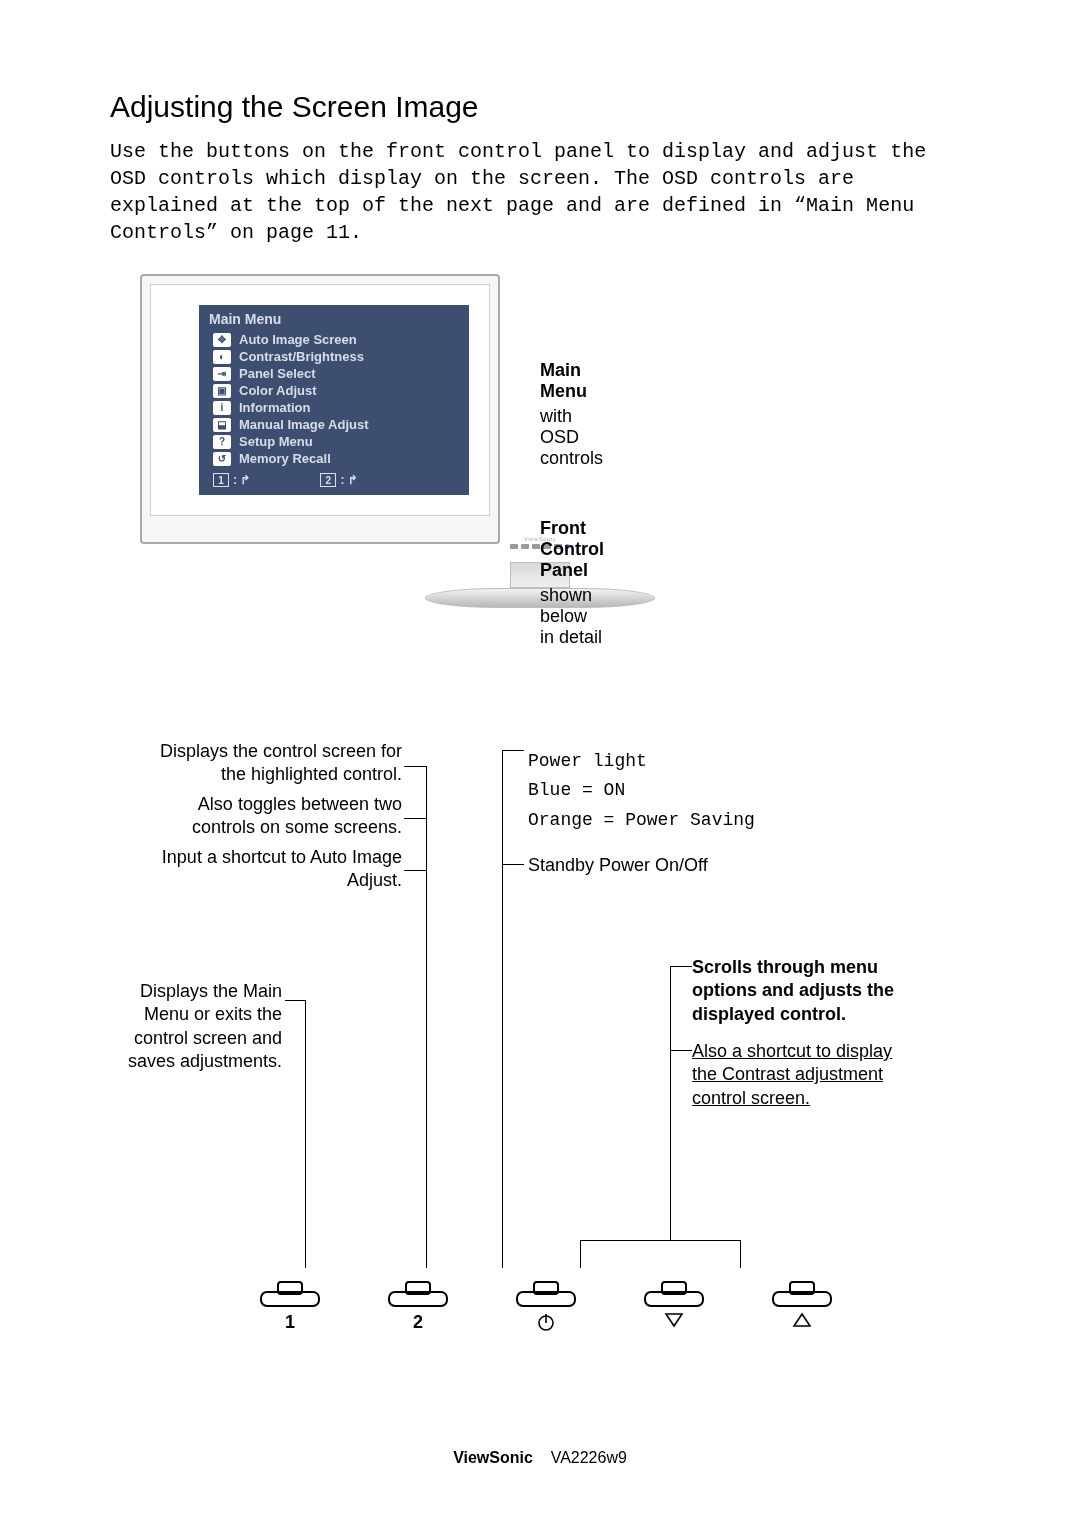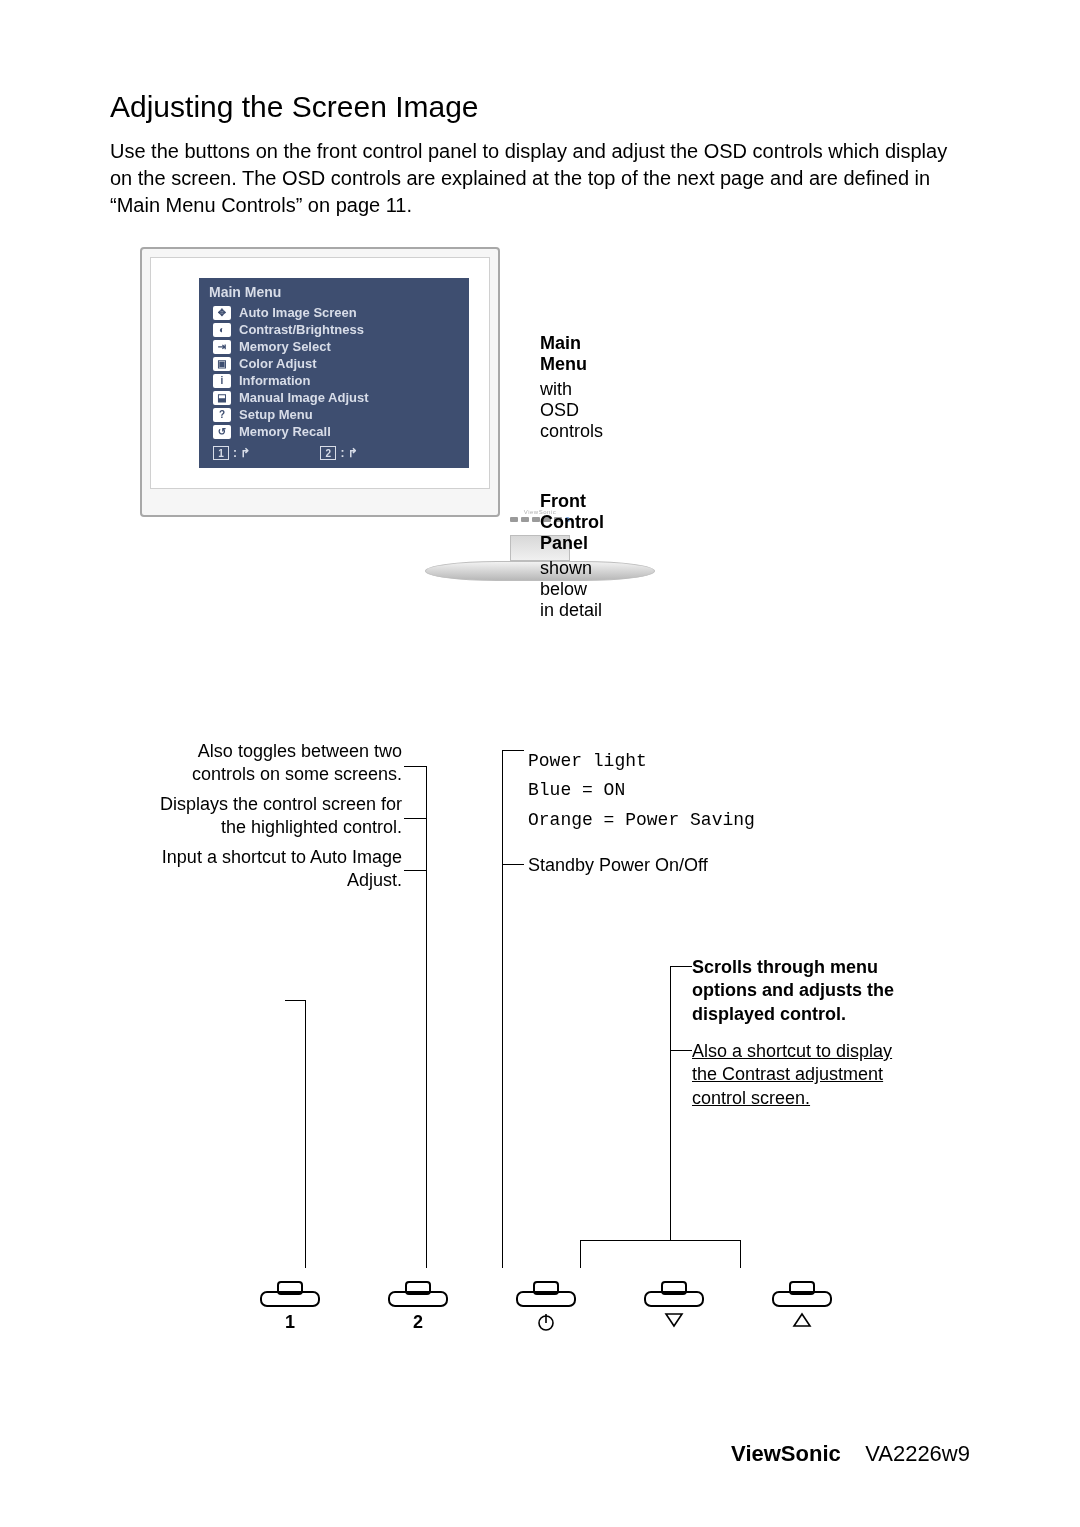--- a/index.html
+++ b/index.html
@@ -11,21 +11,21 @@
     color: #000;
     position: relative;
     padding: 90px 110px 60px 110px;
   }
   .title {
     font-size: 30px;
     font-weight: normal;
     margin-bottom: 14px;
   }
   .intro {
-    font-family: Liberation Sans, sans-serif;
+    font-family: Liberation Mono, monospace;
     font-size: 20px;
     line-height: 1.35;
     margin-bottom: 28px;
   }
   
   .monitor-zone {
     position: relative;
     height: 380px;
     width: 100%;
   }
@@ -205,22 +205,22 @@
   .l-r4b { left: 560px; top: 500px; width: 70px; height:1px; }
   .l-r4bv{ left: 630px; top: 500px; width:1px; height:28px; }
 
   
   .footer {
     position: absolute;
     left: 110px;
     right: 110px;
     bottom: 60px;
     display: flex;
-    justify-content: flex-end;
-    font-size: 22px;
+    justify-content: center;
+    font-size: 16px;
   }
   .footer .brand { font-weight: bold; }
 </style>
 </head>
 <body>
 
 <h1 class="title">Adjusting the Screen Image</h1>
 <p class="intro">Use the buttons on the front control panel to display and adjust the OSD controls which display on the screen. The OSD controls are explained at the top of the next page and are defined in “Main Menu Controls” on page 11.</p>
 
 <div class="monitor-zone">
@@ -231,21 +231,21 @@
         <div class="osd-item">
             <span class="osd-ico">✥</span>
             <span>Auto Image Screen</span>
           </div>
         <div class="osd-item">
             <span class="osd-ico">◐</span>
             <span>Contrast/Brightness</span>
           </div>
         <div class="osd-item">
             <span class="osd-ico">⇥</span>
-            <span>Memory Select</span>
+            <span>Panel Select</span>
           </div>
         <div class="osd-item">
             <span class="osd-ico">▣</span>
             <span>Color Adjust</span>
           </div>
         <div class="osd-item">
             <span class="osd-ico">i</span>
             <span>Information</span>
           </div>
         <div class="osd-item">
@@ -307,25 +307,28 @@
 
   <div class="line l-r3h"></div>
   <div class="line l-r3v"></div>
   <div class="line l-r3b"></div>
   <div class="line l-r3bv"></div>
   <div class="line l-r4h"></div>
   <div class="line l-r4b"></div>
   <div class="line l-r4bv"></div>
 
   <div class="label-left1">
+    <div class="para">Displays the control screen for the highlighted control.</div>
     <div class="para">Also toggles between two controls on some screens.</div>
-    <div class="para">Displays the control screen for the highlighted control.</div>
     <div class="para">Input a shortcut to Auto Image Adjust.</div>
   </div>
 
+  <div class="label-left2">
+    <div class="para">Displays the Main Menu or exits the control screen and saves adjustments.</div>
+  </div>
 
   <div class="label-r1">
     <div class="para">Power light</div>
     <div class="para">Blue = ON</div>
     <div class="para">Orange = Power Saving</div>
   </div>
 
   <div class="label-r2">
     <div class="para">Standby Power On/Off</div>
   </div>

